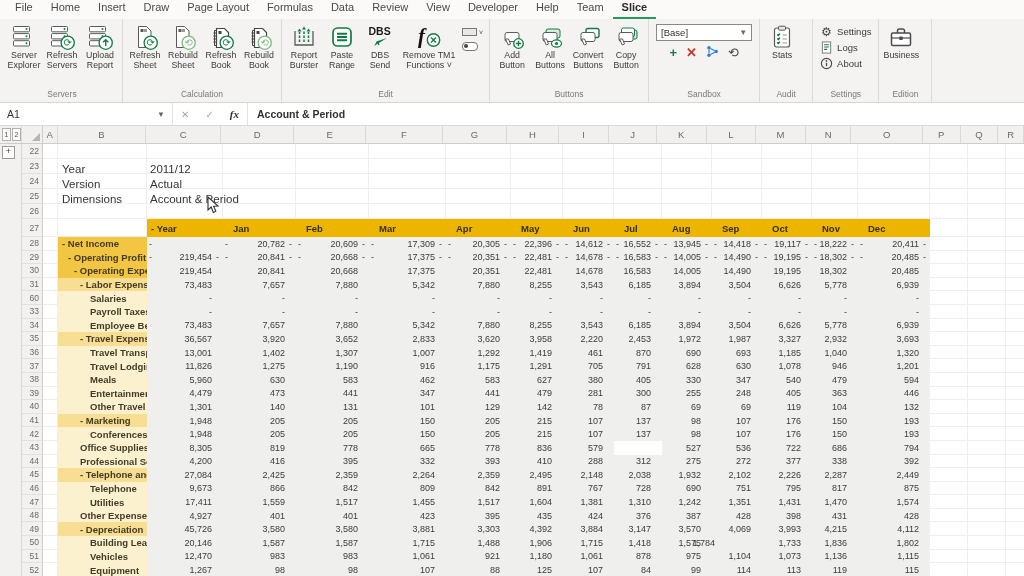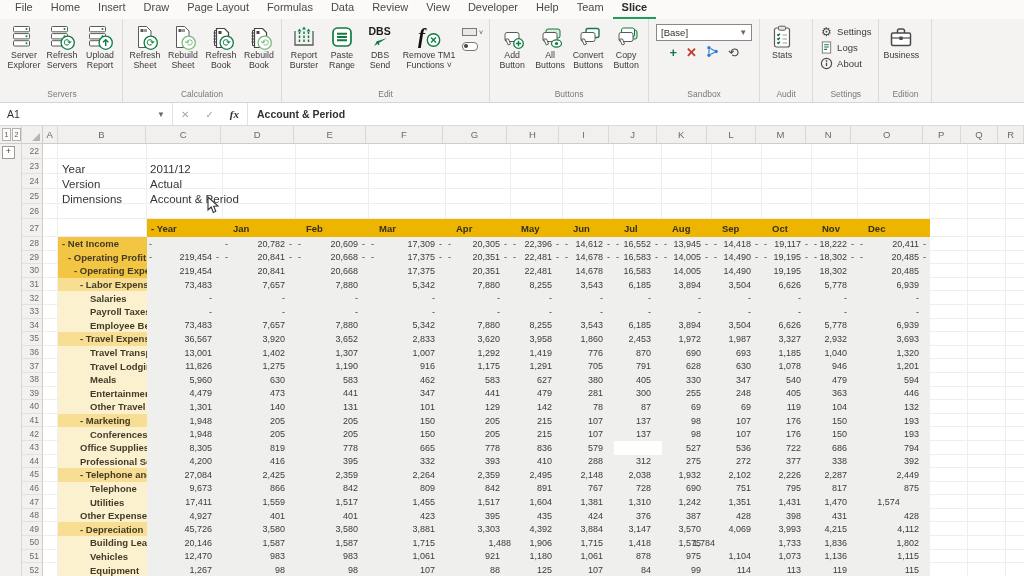--- a/index.html
+++ b/index.html
@@ -952,21 +952,21 @@
           <span class="v">6,939</span>
           <span class="td"></span>
         </span>
       </div>
       <div class="cell" style="width: 38px;"></div>
       <div class="cell" style="width: 38px;"></div>
       <div class="cell" style="width: 26px;"></div>
     </div>
     <div class="grow" style="height: 13.6px;">
       <div class="oc" style="width: 22px;"></div>
-      <div class="rn" style="width: 21px;">32</div>
+      <div class="rn" style="width: 21px;">60</div>
       <div class="cell" style="width: 15px;"></div>
       <div class="lbl bg-light" style="width: 89px; padding-left: 32px;">Salaries</div>
       <div class="num" style="width: 76px;">
         <span style="display: inline-flex;">
           <span class="v">-</span>
           <span class="td"></span>
         </span>
       </div>
       <div class="num" style="width: 73px;">
         <span style="display: inline-flex;">
@@ -1254,21 +1254,21 @@
         </span>
       </div>
       <div class="num" style="width: 52px;">
         <span style="display: inline-flex;">
           <span class="v">3,958</span>
           <span class="td"></span>
         </span>
       </div>
       <div class="num" style="width: 51px;">
         <span style="display: inline-flex;">
-          <span class="v">1,860</span>
+          <span class="v">2,220</span>
           <span class="td"></span>
         </span>
       </div>
       <div class="num" style="width: 48px;">
         <span style="display: inline-flex;">
           <span class="v">2,453</span>
           <span class="td"></span>
         </span>
       </div>
       <div class="num" style="width: 50px;">
@@ -1341,21 +1341,21 @@
         </span>
       </div>
       <div class="num" style="width: 52px;">
         <span style="display: inline-flex;">
           <span class="v">1,419</span>
           <span class="td"></span>
         </span>
       </div>
       <div class="num" style="width: 51px;">
         <span style="display: inline-flex;">
-          <span class="v">776</span>
+          <span class="v">461</span>
           <span class="td"></span>
         </span>
       </div>
       <div class="num" style="width: 48px;">
         <span style="display: inline-flex;">
           <span class="v">870</span>
           <span class="td"></span>
         </span>
       </div>
       <div class="num" style="width: 50px;">
@@ -2332,21 +2332,21 @@
           <span class="v">1,431</span>
           <span class="td"></span>
         </span>
       </div>
       <div class="num" style="width: 46px;">
         <span style="display: inline-flex;">
           <span class="v">1,470</span>
           <span class="td"></span>
         </span>
       </div>
-      <div class="num" style="width: 72px; justify-content: center;">
+      <div class="num" style="width: 72px;">
         <span style="display: inline-flex;">
           <span class="v">1,574</span>
           <span class="td"></span>
         </span>
       </div>
       <div class="cell" style="width: 38px;"></div>
       <div class="cell" style="width: 38px;"></div>
       <div class="cell" style="width: 26px;"></div>
     </div>
     <div class="grow" style="height: 13.6px;">
@@ -2546,21 +2546,21 @@
           <span class="td"></span>
         </span>
       </div>
       <div class="num" style="width: 77px;">
         <span style="display: inline-flex;">
           <span class="v">1,715</span>
           <span class="td"></span>
         </span>
       </div>
       <div class="num" style="width: 65px;">
-        <span style="display: inline-flex; flex-direction: column;">
+        <span style="display: inline-flex;">
           <span class="v">1,488</span>
           <span class="td"></span>
         </span>
       </div>
       <div class="num" style="width: 52px;">
         <span style="display: inline-flex;">
           <span class="v">1,906</span>
           <span class="td"></span>
         </span>
       </div>

